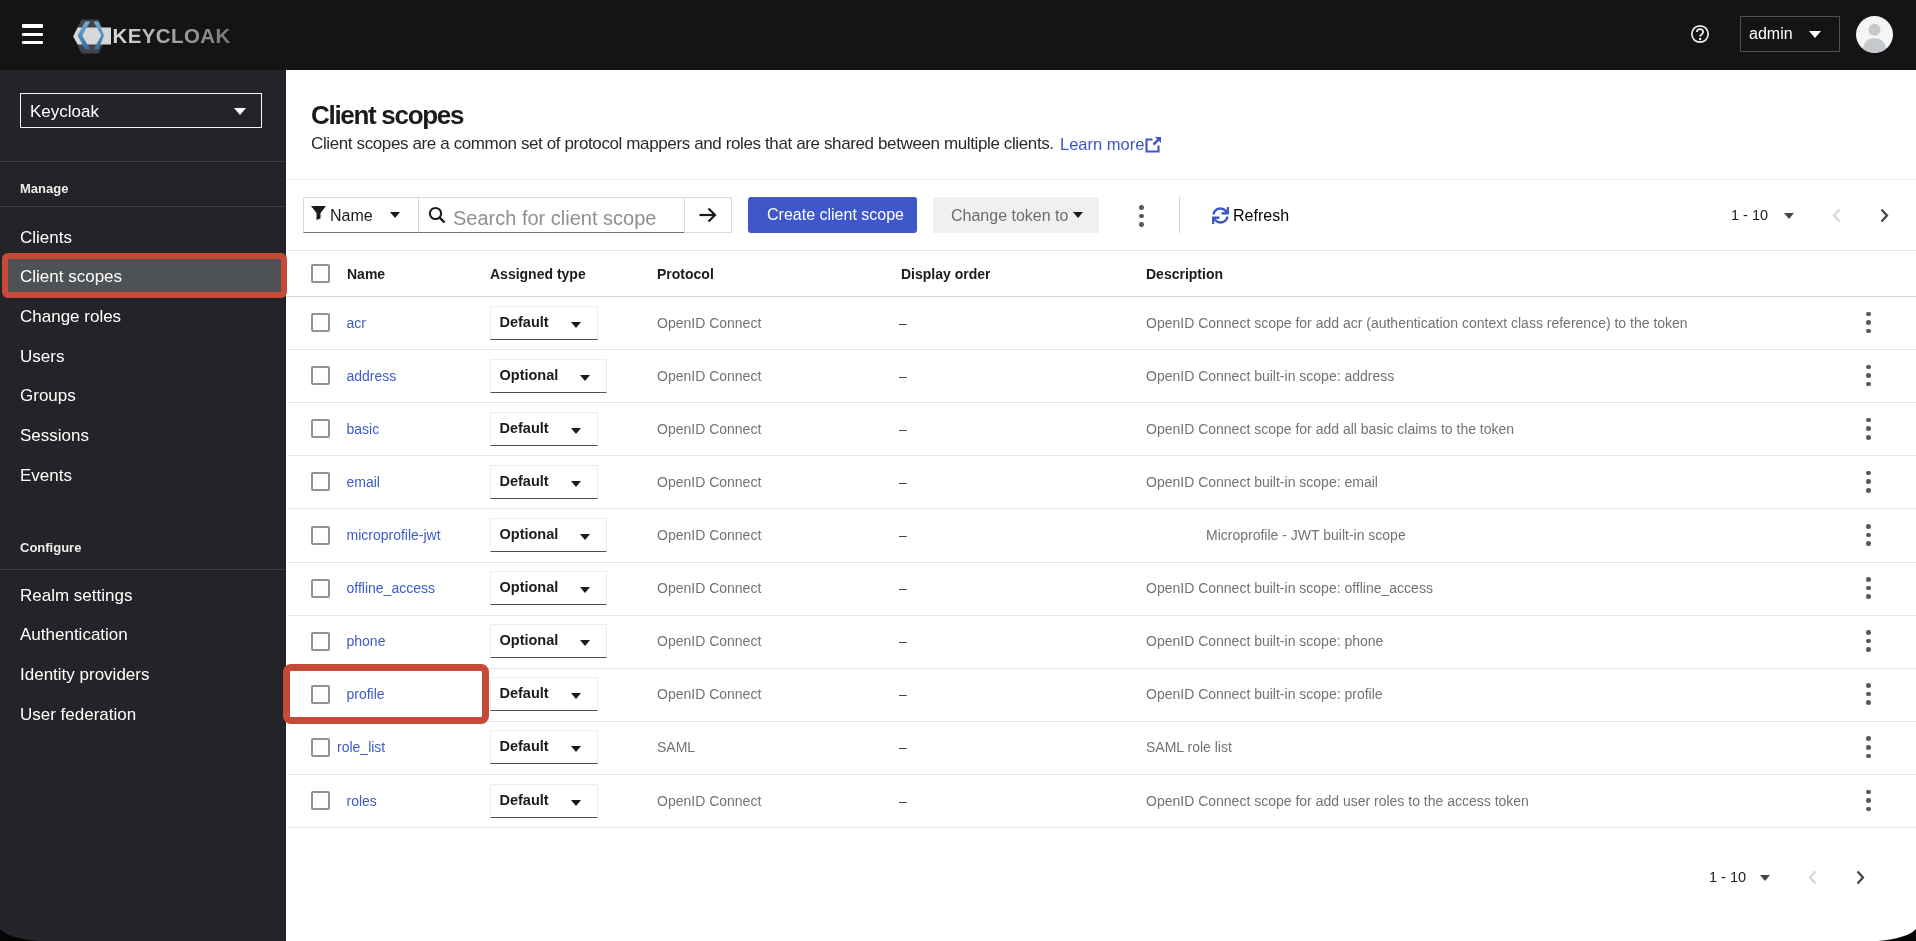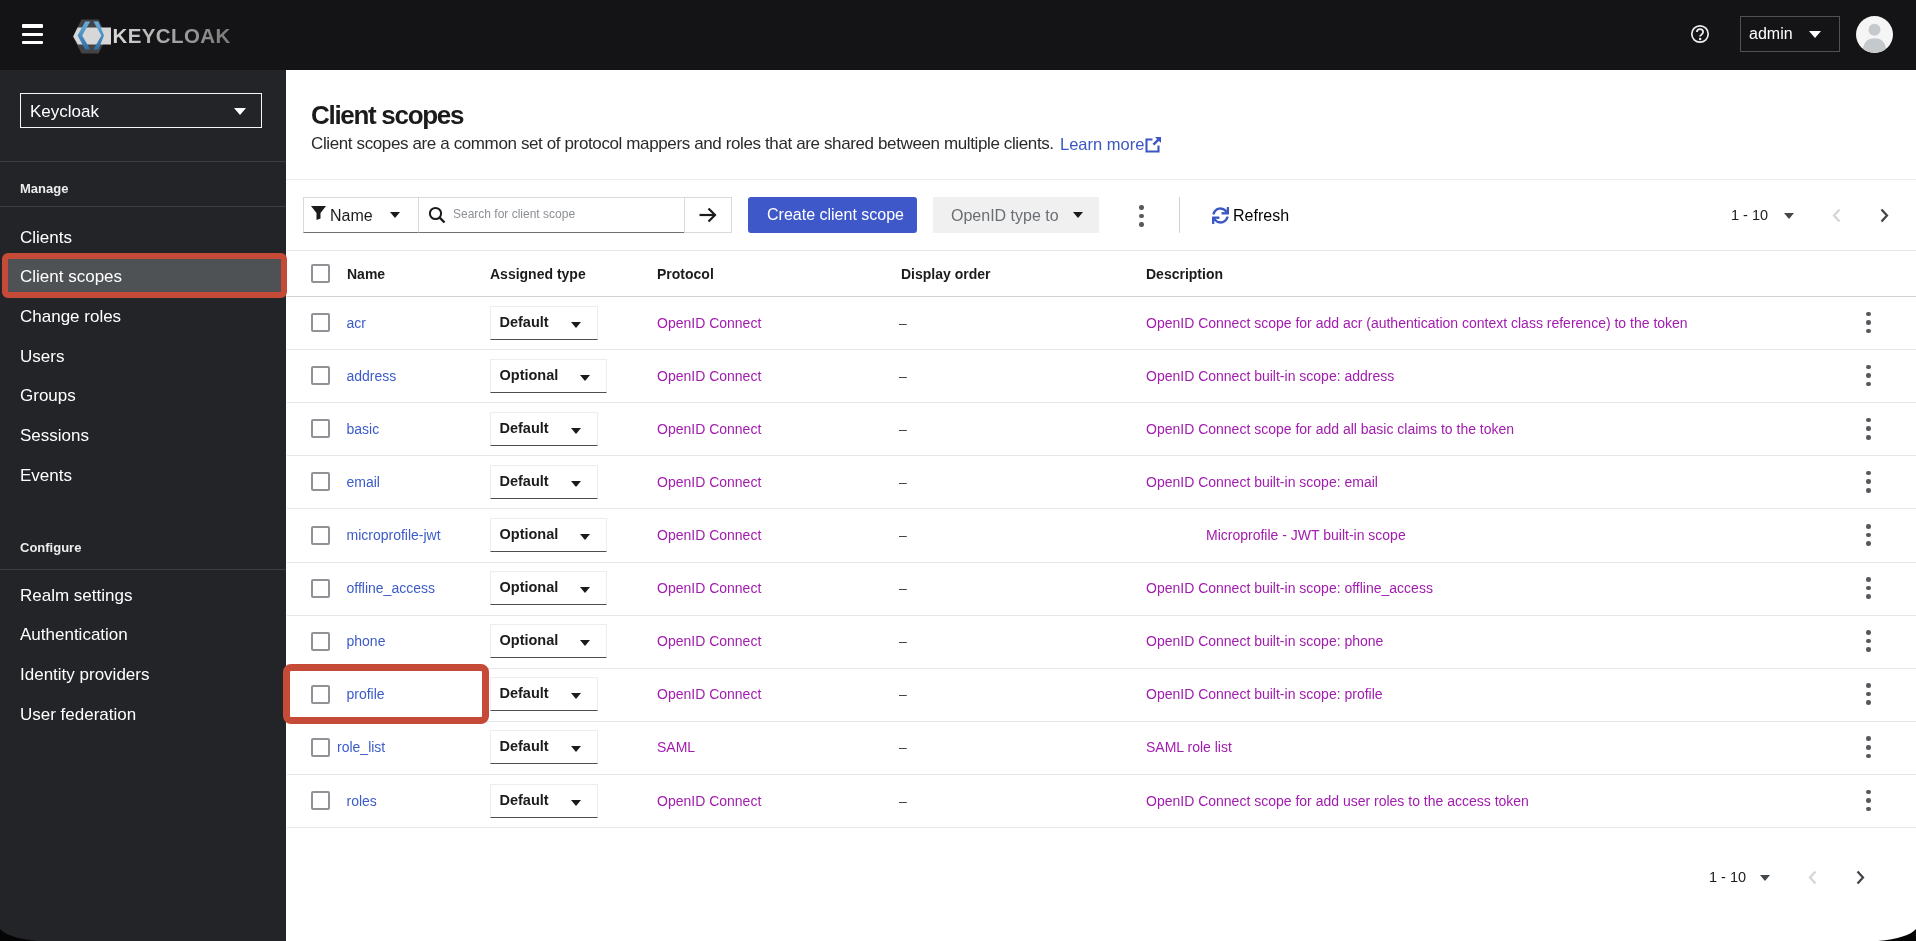--- a/index.html
+++ b/index.html
@@ -8,21 +8,21 @@
 #header { position:absolute; left:0; top:0; width:1916px; height:70px; background:#141416; }
 #sidebar { position:absolute; left:0; top:70px; width:286px; height:871px; background:#232428; }
 #main { position:absolute; left:286px; top:70px; width:1630px; height:871px; background:#fff; }
 .hbar { position:absolute; left:0; width:21px; height:3.4px; background:#fff; border-radius:1px; }
 .navitem { position:absolute; left:20px; color:#fff; font-size:17px; white-space:nowrap; }
 .navtitle { position:absolute; left:20px; color:#ededed; font-size:13px; font-weight:bold; white-space:nowrap; }
 .sdiv { position:absolute; left:0; width:286px; height:1px; background:#3a3c40; }
 .hdrline { position:absolute; background:#ececec; height:1px; }
 .cb { position:absolute; width:19px; height:19px; background:#fff; border:2px solid #8f9296; border-radius:2px; }
 .colhdr { position:absolute; font-size:14px; font-weight:bold; color:#1b1b1b; white-space:nowrap; }
-.cell { position:absolute; font-size:14px; color:#a21caf; white-space:nowrap; }
+.cell { position:absolute; font-size:14px; color:#737373; white-space:nowrap; }
 .rowline { position:absolute; left:287px; width:1629px; height:1px; background:#e7e7e7; }
 .rlink { position:absolute; font-size:14px; color:#3c5bc8; white-space:nowrap; }
 .sel { position:absolute; height:34px; background:#fff; border:1px solid #ededed; border-bottom:1.5px solid #4d5052; }
 .sel span { position:absolute; left:8.5px; top:7px; font-size:14.5px; color:#1b1b1b; white-space:nowrap;font-weight:bold; }
 .caret { position:absolute; width:0; height:0; border-left:5.5px solid transparent; border-right:5.5px solid transparent; border-top:6.5px solid #1b1b1b; }
 .wcaret { position:absolute; width:0; height:0; border-left:6px solid transparent; border-right:6px solid transparent; border-top:7px solid #fff; }
 .kebab i { position:absolute; width:4.6px; height:4.6px; border-radius:50%; background:#55585c; left:0; }
 .dash { position:absolute; font-size:14px; color:#444; }
 .pgc { border-left-width:5px !important; border-right-width:5px !important; border-top-width:6px !important; border-top-color:#44474b !important; }
 </style></head>
@@ -101,30 +101,30 @@
 <svg class="abs" style="left:310px; top:204px;" width="17" height="17" viewBox="0 0 17 17">
 <path d="M1 2 L16 2 L10.5 9 L10.5 14.5 L6.5 16 L6.5 9 Z" fill="#1b1b1b"></path>
 </svg>
 <div class="abs" style="left:330px; top:207px; font-size:16px; color:#1b1b1b;">Name</div>
 <div class="caret" style="left:390px; top:212px;"></div>
 <div class="abs" style="left:418px; top:197px; width:267px; height:36px; background:#fff; border:1px solid #dadada; border-bottom:1px solid #6d7074;"></div>
 <svg class="abs" style="left:428px; top:206px;" width="18" height="18" viewBox="0 0 18 18">
 <circle cx="7.5" cy="7.5" r="5.6" fill="none" stroke="#1b1b1b" stroke-width="2"></circle>
 <path d="M11.7 11.7 L16.5 16.5" stroke="#1b1b1b" stroke-width="2.4"></path>
 </svg>
-<div class="abs" style="left:453px; top:207px; font-size:12px; color:#8c9095;">Search for client scope</div>
+<div class="abs" style="left:453px; top:207px; font-size:20px; color:#8c9095;">Search for client scope</div>
 <div class="abs" style="left:684px; top:197px; width:48px; height:36px; background:#fff; border:1px solid #dadada;"></div>
 <svg class="abs" style="left:698px; top:206px;" width="20" height="18" viewBox="0 0 20 18">
 <path d="M1.5 9 L17 9" stroke="#1b1b1b" stroke-width="2.2"></path>
 <path d="M10.5 2.5 L17 9 L10.5 15.5" fill="none" stroke="#1b1b1b" stroke-width="2.2"></path>
 </svg>
 <div class="abs" style="left:748px; top:197px; width:169px; height:36px; background:#3e57c9; border-radius:3px;"></div>
 <div class="abs" style="left:767px; top:206px; font-size:16px; color:#fff;">Create client scope</div>
 <div class="abs" style="left:933px; top:197px; width:166px; height:36px; background:#f0f0f1;"></div>
-<div class="abs" style="left:951px; top:207px; font-size:16px; color:#6a6e73;">OpenID type to</div>
+<div class="abs" style="left:951px; top:207px; font-size:16px; color:#6a6e73;">Change token to</div>
 <div class="caret" style="left:1073px; top:212px;"></div>
 <div class="kebab abs" style="left:1139px; top:205px; width:5px; height:24px;">
     <i style="top:0;"></i>
     <i style="top:8.5px;"></i>
     <i style="top:17px;"></i>
   </div>
 <div class="abs" style="left:1179px; top:197px; width:1px; height:36px; background:#d2d2d2;"></div>
 <svg class="abs" style="left:1212px; top:207px;" width="17" height="17" viewBox="0 0 512 512">
 <path fill="#3b57c4" d="M440.65 12.57l4 82.77A247.16 247.16 0 0 0 255.83 8C134.73 8 33.91 94.92 12.29 209.82A12 12 0 0 0 24.09 224h49.05a12 12 0 0 0 11.67-9.26 175.91 175.91 0 0 1 317-56.94l-101.46-4.86a12 12 0 0 0-12.57 12v47.41a12 12 0 0 0 12 12H500a12 12 0 0 0 12-12V12a12 12 0 0 0-12-12h-47.37a12 12 0 0 0-11.98 12.57zM255.83 432a175.61 175.61 0 0 1-146-77.8l101.8 4.87a12 12 0 0 0 12.57-12v-47.4a12 12 0 0 0-12-12H12a12 12 0 0 0-12 12V500a12 12 0 0 0 12 12h47.35a12 12 0 0 0 12-12.6l-4.15-82.57A247.17 247.17 0 0 0 255.83 504c121.11 0 221.93-86.92 243.55-201.82a12 12 0 0 0-11.8-14.18h-49.05a12 12 0 0 0-11.67 9.26A175.86 175.86 0 0 1 255.83 432z"></path>
 </svg>

